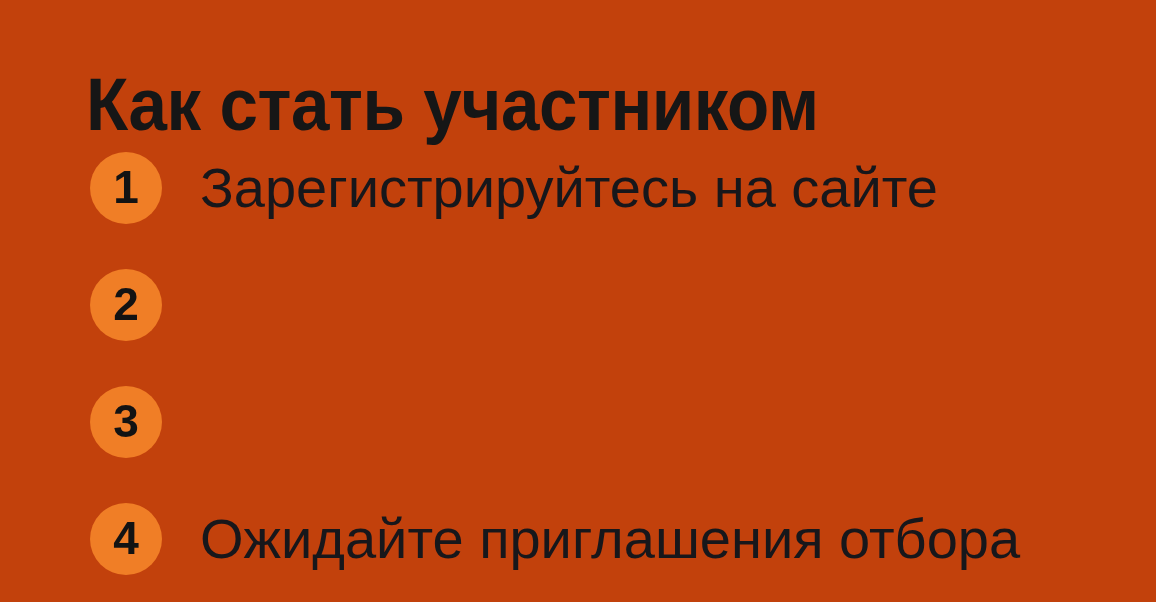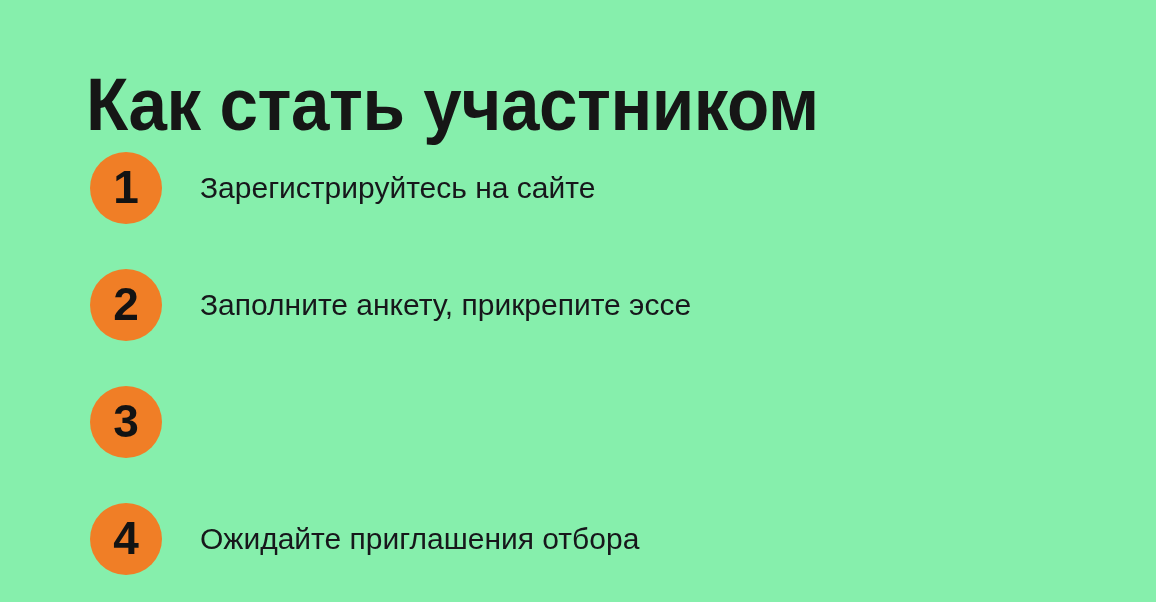--- a/index.html
+++ b/index.html
@@ -91,49 +91,48 @@
   }
 
   .step-text {
     position: absolute;
     left: 200px;
     top: 0;
     height: 72px;
     display: flex;
     align-items: center;
     font-family: "Liberation Sans", "DejaVu Sans", sans-serif;
-    font-size: 30px;
+    font-size: 56px;
     font-weight: 400;
     color: #17171b;
     line-height: 1.05;
     white-space: nowrap;
     user-select: none;
   }
 </style>
 </head>
 <body style="background: rgb(188, 188, 188);">
 
-<div class="slide" style="background: #86efac;">
+<div class="slide" style="background: #c2410c;">
 
   <h1 class="heading">Как стать участником</h1>
 
   <ol class="steps">
 
     <li class="step">
       <span class="step-badge" style="background: rgb(240, 126, 38);">
         <span class="step-badge-number">1</span>
       </span>
       <span class="step-text" style="color: rgb(23, 23, 27);">Зарегистрируйтесь на сайте</span>
     </li>
 
     <li class="step">
       <span class="step-badge" style="background: rgb(240, 126, 38);">
         <span class="step-badge-number">2</span>
       </span>
-      <span class="step-text" style="color: rgb(23, 23, 27);">Заполните анкету, прикрепите эссе</span>
     </li>
 
     <li class="step">
       <span class="step-badge" style="background: rgb(240, 126, 38);">
         <span class="step-badge-number">3</span>
       </span>
     </li>
 
     <li class="step">
       <span class="step-badge" style="background: rgb(240, 126, 38);">

